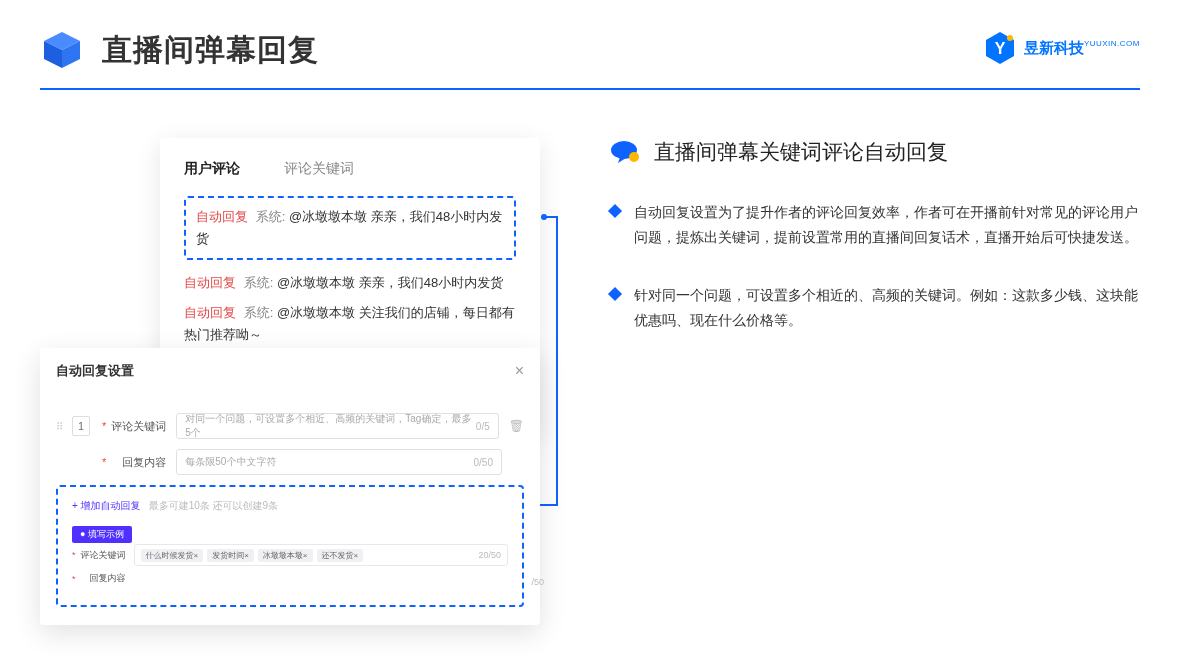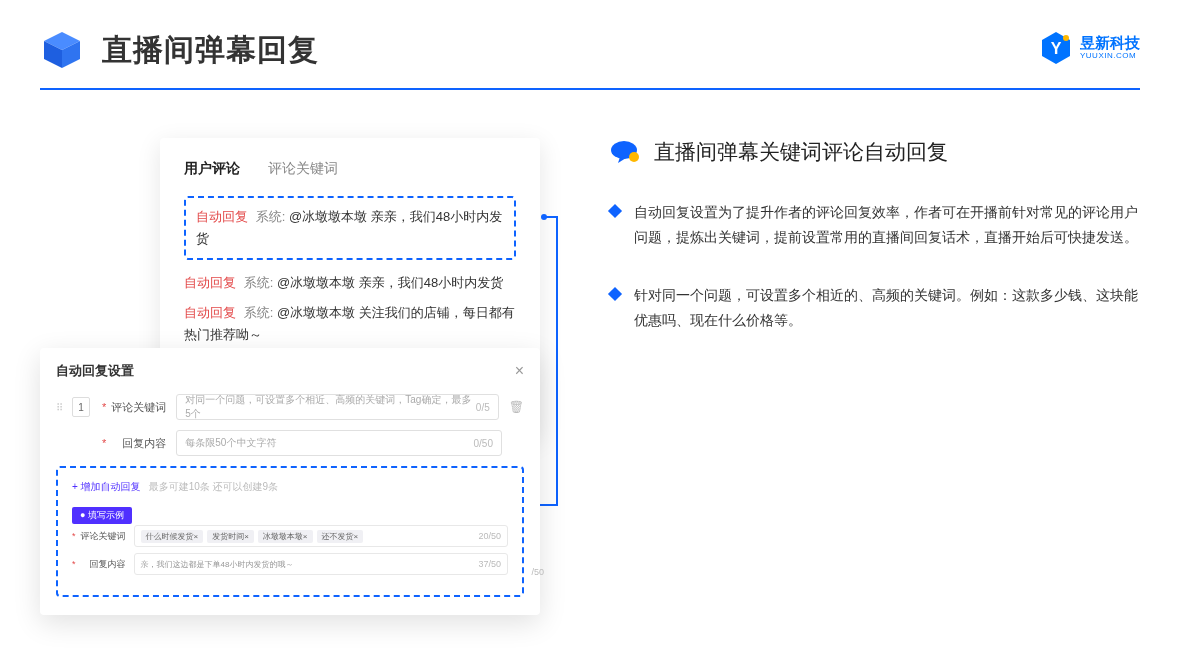--- a/index.html
+++ b/index.html
@@ -2,37 +2,37 @@
 <html><head>
 <meta charset="utf-8">
 <style>
 *{margin:0;padding:0;box-sizing:border-box;font-family:"Microsoft YaHei","PingFang SC",sans-serif}
 body{width:1180px;height:664px;background:#fff;position:relative;overflow:hidden}
 .header{display:flex;align-items:center;padding:28px 40px 0 40px}
 .cube-icon{width:44px;height:44px;margin-right:18px;position:relative}
 .title{font-size:30px;font-weight:700;color:#333;letter-spacing:1px}
 .brand{position:absolute;top:30px;right:40px;display:flex;align-items:center}
 .brand-icon{width:36px;height:36px;margin-right:6px}
-.brand-txt{display:flex;flex-direction:column;line-height:1.1}
+.brand-txt{display:flex;flex-direction:row;line-height:1.1}
 .brand-cn{font-size:15px;font-weight:700;color:#0073ff}
 .brand-en{font-size:8px;color:#0073ff;letter-spacing:0.5px}
 .hr{height:2px;background:#0e63ff;margin:16px 40px 0 40px}
 .content{display:flex;padding:48px 40px 0 40px}
 .left{width:500px;position:relative;height:470px}
 .panel-back{position:absolute;top:0;left:120px;width:380px;background:#fff;box-shadow:0 6px 24px rgba(0,0,0,0.1);border-radius:4px;padding:22px 24px 90px}
-.tabs{display:flex;gap:28px;margin-bottom:18px}
+.tabs{display:flex;gap:44px;margin-bottom:18px}
 .tab{font-size:14px;color:#888}
 .tab.active{color:#222;font-weight:700}
 .dashed-box{border:2px dashed #0e63ff;border-radius:4px;padding:8px 10px;margin-bottom:12px}
 .reply-line{font-size:13px;color:#333;line-height:1.7;margin-bottom:8px}
 .reply-line:last-child{margin-bottom:0}
 .tag-auto{color:#e34a4a;margin-right:4px}
 .tag-sys{color:#888}
 .panel-front{position:absolute;top:210px;left:0;width:500px;background:#fff;box-shadow:0 8px 28px rgba(0,0,0,0.12);border-radius:4px;padding:14px 16px 18px}
-.pf-head{display:flex;justify-content:space-between;align-items:flex-start;font-size:13px;color:#333;font-weight:600;margin-bottom:14px}
+.pf-head{display:flex;justify-content:space-between;align-items:flex-start;font-size:13px;color:#333;font-weight:600;margin-bottom:33px}
 .pf-close{color:#999;font-size:16px;font-weight:400;cursor:pointer}
 .form-row{display:flex;align-items:center;margin-bottom:10px;font-size:11px}
 .drag-h{width:10px;color:#ccc;font-size:10px;margin-right:6px}
 .idx-box{width:18px;height:20px;border:1px solid #ddd;border-radius:2px;display:flex;align-items:center;justify-content:center;font-size:10px;color:#666;margin-right:12px}
 .req-dot{color:#e34a4a;margin-right:4px}
 .form-label{color:#555;width:56px;text-align:right;margin-right:10px}
 .form-input{flex:1;border:1px solid #e0e0e0;border-radius:3px;height:26px;padding:0 8px;font-size:10px;color:#aaa;display:flex;align-items:center;justify-content:space-between}
 .input-count{color:#bbb;font-size:10px}
 .trash{margin-left:10px;color:#bbb;font-size:12px}
 .pf-dashed{border:2px dashed #0e63ff;border-radius:4px;padding:12px 14px 14px;margin-top:6px}
@@ -162,24 +162,20 @@
               <span class="ex-tag">发货时间×</span>
               <span class="ex-tag">冰墩墩本墩×</span>
               <span class="ex-tag">还不发货×</span>
             </span>
             <span class="ex-count">20/50</span>
           </div>
         </div>
         <div class="ex-row">
           <span class="req-dot">*</span>
           <span class="ex-label">回复内容</span>
-          <div class="ex-input">
-            <span class="ex-txt">亲，我们这边都是下单48小时内发货的哦～</span>
-            <span class="ex-count">37/50</span>
-          </div>
         </div>
       </div>
       <span class="count-out">/50</span>
     </div>
   </div>
 
   <div class="right">
     <div class="r-head">
       <div class="r-bubble">
         <svg viewBox="0 0 30 24">

